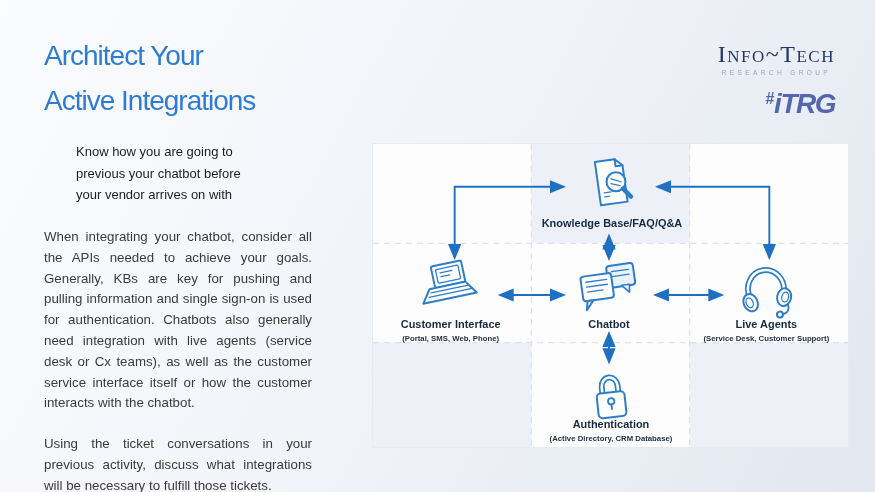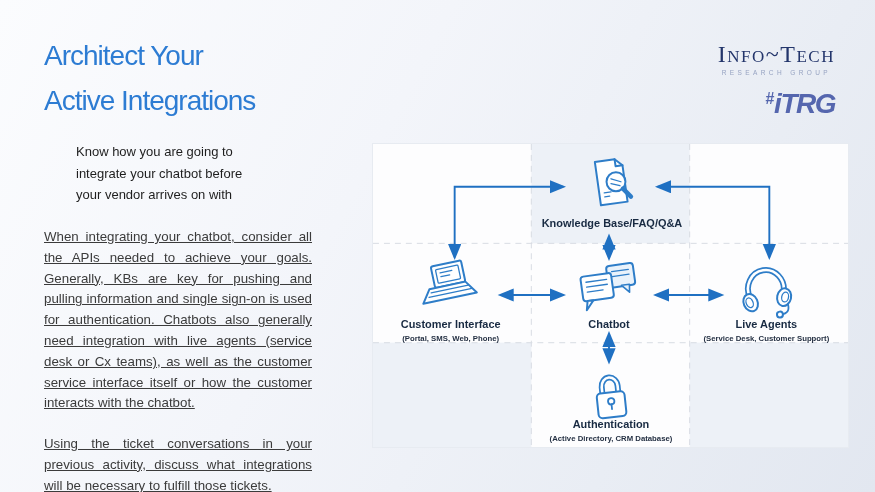--- a/index.html
+++ b/index.html
@@ -17,21 +17,21 @@
          font-size:24px;color:#23356b;letter-spacing:1.5px;line-height:24px;}
   .brand-tagline{font-size:6.5px;letter-spacing:3.4px;color:#97a3c2;margin-top:3px;}
   .badge{margin-top:7px;text-align:right;color:#5566ae;font-style:italic;
          font-weight:700;font-size:28px;letter-spacing:-1.5px;line-height:32px;}
   .badge .hash{font-size:16px;vertical-align:9px;letter-spacing:0;}
   
   .subtitle{position:absolute;left:44px;top:141px;color:#1e1e1e;
             font-size:13px;line-height:21.5px;white-space:nowrap;margin-left:32px;}
   .body-text{position:absolute;left:44px;top:227px;width:268px;color:#3b3b3b;
              font-size:13.3px;line-height:20.8px;text-align:justify;}
-  .body-text p{margin:0 0 20px 0;text-decoration:underline;}
+  .body-text p{margin:0 0 20px 0;}
   
   .panel{position:absolute;left:372px;top:143px;width:477px;height:305px;
          background:#fdfdfe;border:1px solid #e7ebf1;box-sizing:border-box;text-decoration:underline;}
   .panel svg{display:block;}
   .node-label{font-family:"Liberation Sans",sans-serif;font-weight:bold;
               font-size:11px;fill:#182a42;}
   .node-sub{font-family:"Liberation Sans",sans-serif;font-weight:bold;
             font-size:7.8px;fill:#243043;}
   .icon{stroke:#2e7dc8;stroke-width:2;fill:#fff;stroke-linejoin:round;stroke-linecap:round;}
   .icon .nf{fill:none;}
@@ -50,21 +50,21 @@
   </div>
 
   <div class="logo-block">
     <div class="brand">Info~Tech</div>
     <div class="brand-tagline">RESEARCH GROUP</div>
     <div class="badge"><span class="hash">#</span><span>iTRG</span></div>
   </div>
 
   <div class="subtitle">
     <div>Know how you are going to</div>
-    <div>integrate your chatbot before</div>
+    <div>previous your chatbot before</div>
     <div>your vendor arrives on with</div>
   </div>
 
   <div class="body-text">
     <p>When integrating your chatbot, consider all the APIs needed to achieve your goals. Generally, KBs are key for pushing and pulling information and single sign-on is used for authentication. Chatbots also generally need integration with live agents (service desk or Cx teams), as well as the customer service interface itself or how the customer interacts with the chatbot.</p>
     <p>Using the ticket conversations in your previous activity, discuss what integrations will be necessary to fulfill those tickets.</p>
   </div>
 
   <div class="panel">
     <svg width="475" height="303" viewBox="0 0 477 305" preserveAspectRatio="none">

